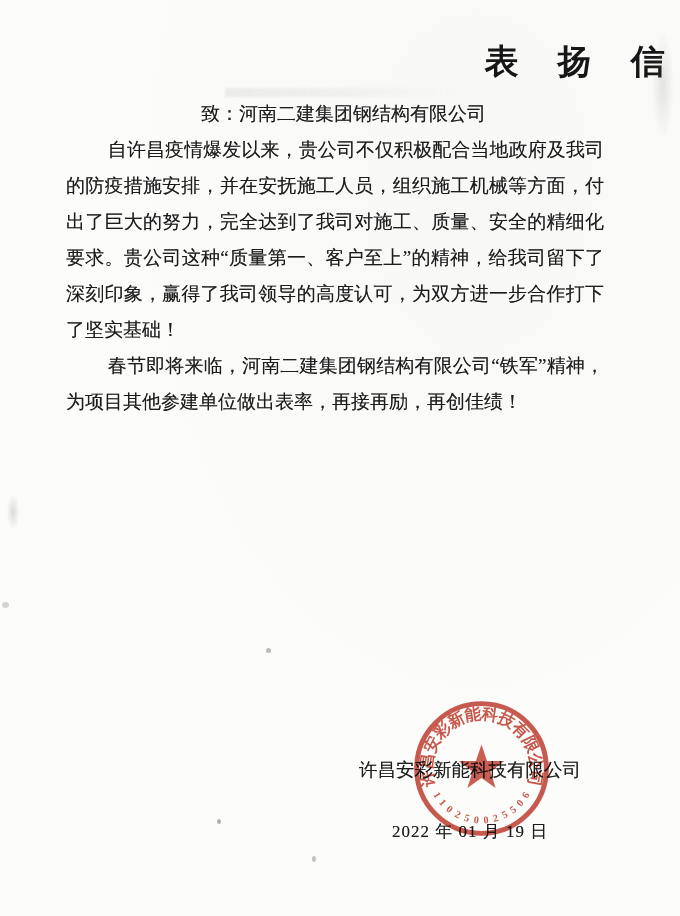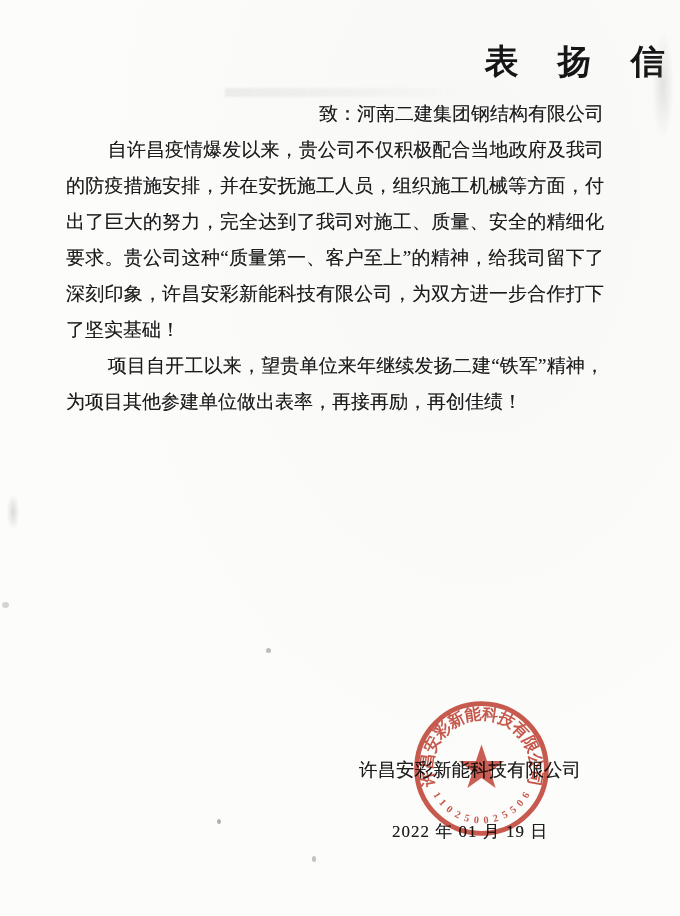--- a/index.html
+++ b/index.html
@@ -32,21 +32,21 @@
     position: absolute;
     left: 66px; top: 96px;
     width: 538px;
     font-size: 19px;
     line-height: 36px;
     text-align: justify;
     color: #1c1c1c;
     text-shadow: 0 0 0.6px rgba(40,40,40,0.55); 
   }
   .letter-body p { margin: 0; }
-  .salutation { padding-left: 17px; text-align: right; }
+  .salutation { padding-left: 17px; text-align: center; }
   .paragraph { text-indent: 2.2em; }
   .signature-block {
     position: absolute;
     top: 759px; left: 318px; width: 304px;
     text-align: center;
     color: #1c1c1c;
     text-shadow: 0 0 0.6px rgba(40,40,40,0.55);
   }
   .sig-company { font-size: 18.5px; line-height: 22px; }
   .sig-date { margin-top: 41px; font-size: 17px; line-height: 20px; letter-spacing: 1px; }
@@ -80,22 +80,22 @@
 </style>
 </head>
 <body>
 
 <div class="page">
 
   <div class="title">表 扬 信</div>
 
   <div class="letter-body">
     <p class="salutation">致：河南二建集团钢结构有限公司</p>
-    <p class="paragraph">自许昌疫情爆发以来，贵公司不仅积极配合当地政府及我司的防疫措施安排，并在安抚施工人员，组织施工机械等方面，付出了巨大的努力，完全达到了我司对施工、质量、安全的精细化要求。贵公司这种“质量第一、客户至上”的精神，给我司留下了深刻印象，许昌安彩新能科技有限公司，为双方进一步合作打下了坚实基础！</p>
-    <p class="paragraph">项目自开工以来，望贵单位来年继续发扬二建“铁军”精神，为项目其他参建单位做出表率，再接再励，再创佳绩！</p>
+    <p class="paragraph">自许昌疫情爆发以来，贵公司不仅积极配合当地政府及我司的防疫措施安排，并在安抚施工人员，组织施工机械等方面，付出了巨大的努力，完全达到了我司对施工、质量、安全的精细化要求。贵公司这种“质量第一、客户至上”的精神，给我司留下了深刻印象，赢得了我司领导的高度认可，为双方进一步合作打下了坚实基础！</p>
+    <p class="paragraph">春节即将来临，河南二建集团钢结构有限公司“铁军”精神，为项目其他参建单位做出表率，再接再励，再创佳绩！</p>
   </div>
 
   <div class="signature-block">
     <div class="sig-company">许昌安彩新能科技有限公司</div>
     <div class="sig-date">2022 年 01 月 19 日</div>
   </div>
 
   <svg class="seal" viewBox="0 0 200 200" aria-hidden="true">
     <defs>
       <path id="sealArcTop" d="M 34.2 123.9 A 70 70 0 1 1 165.8 123.9"></path>

